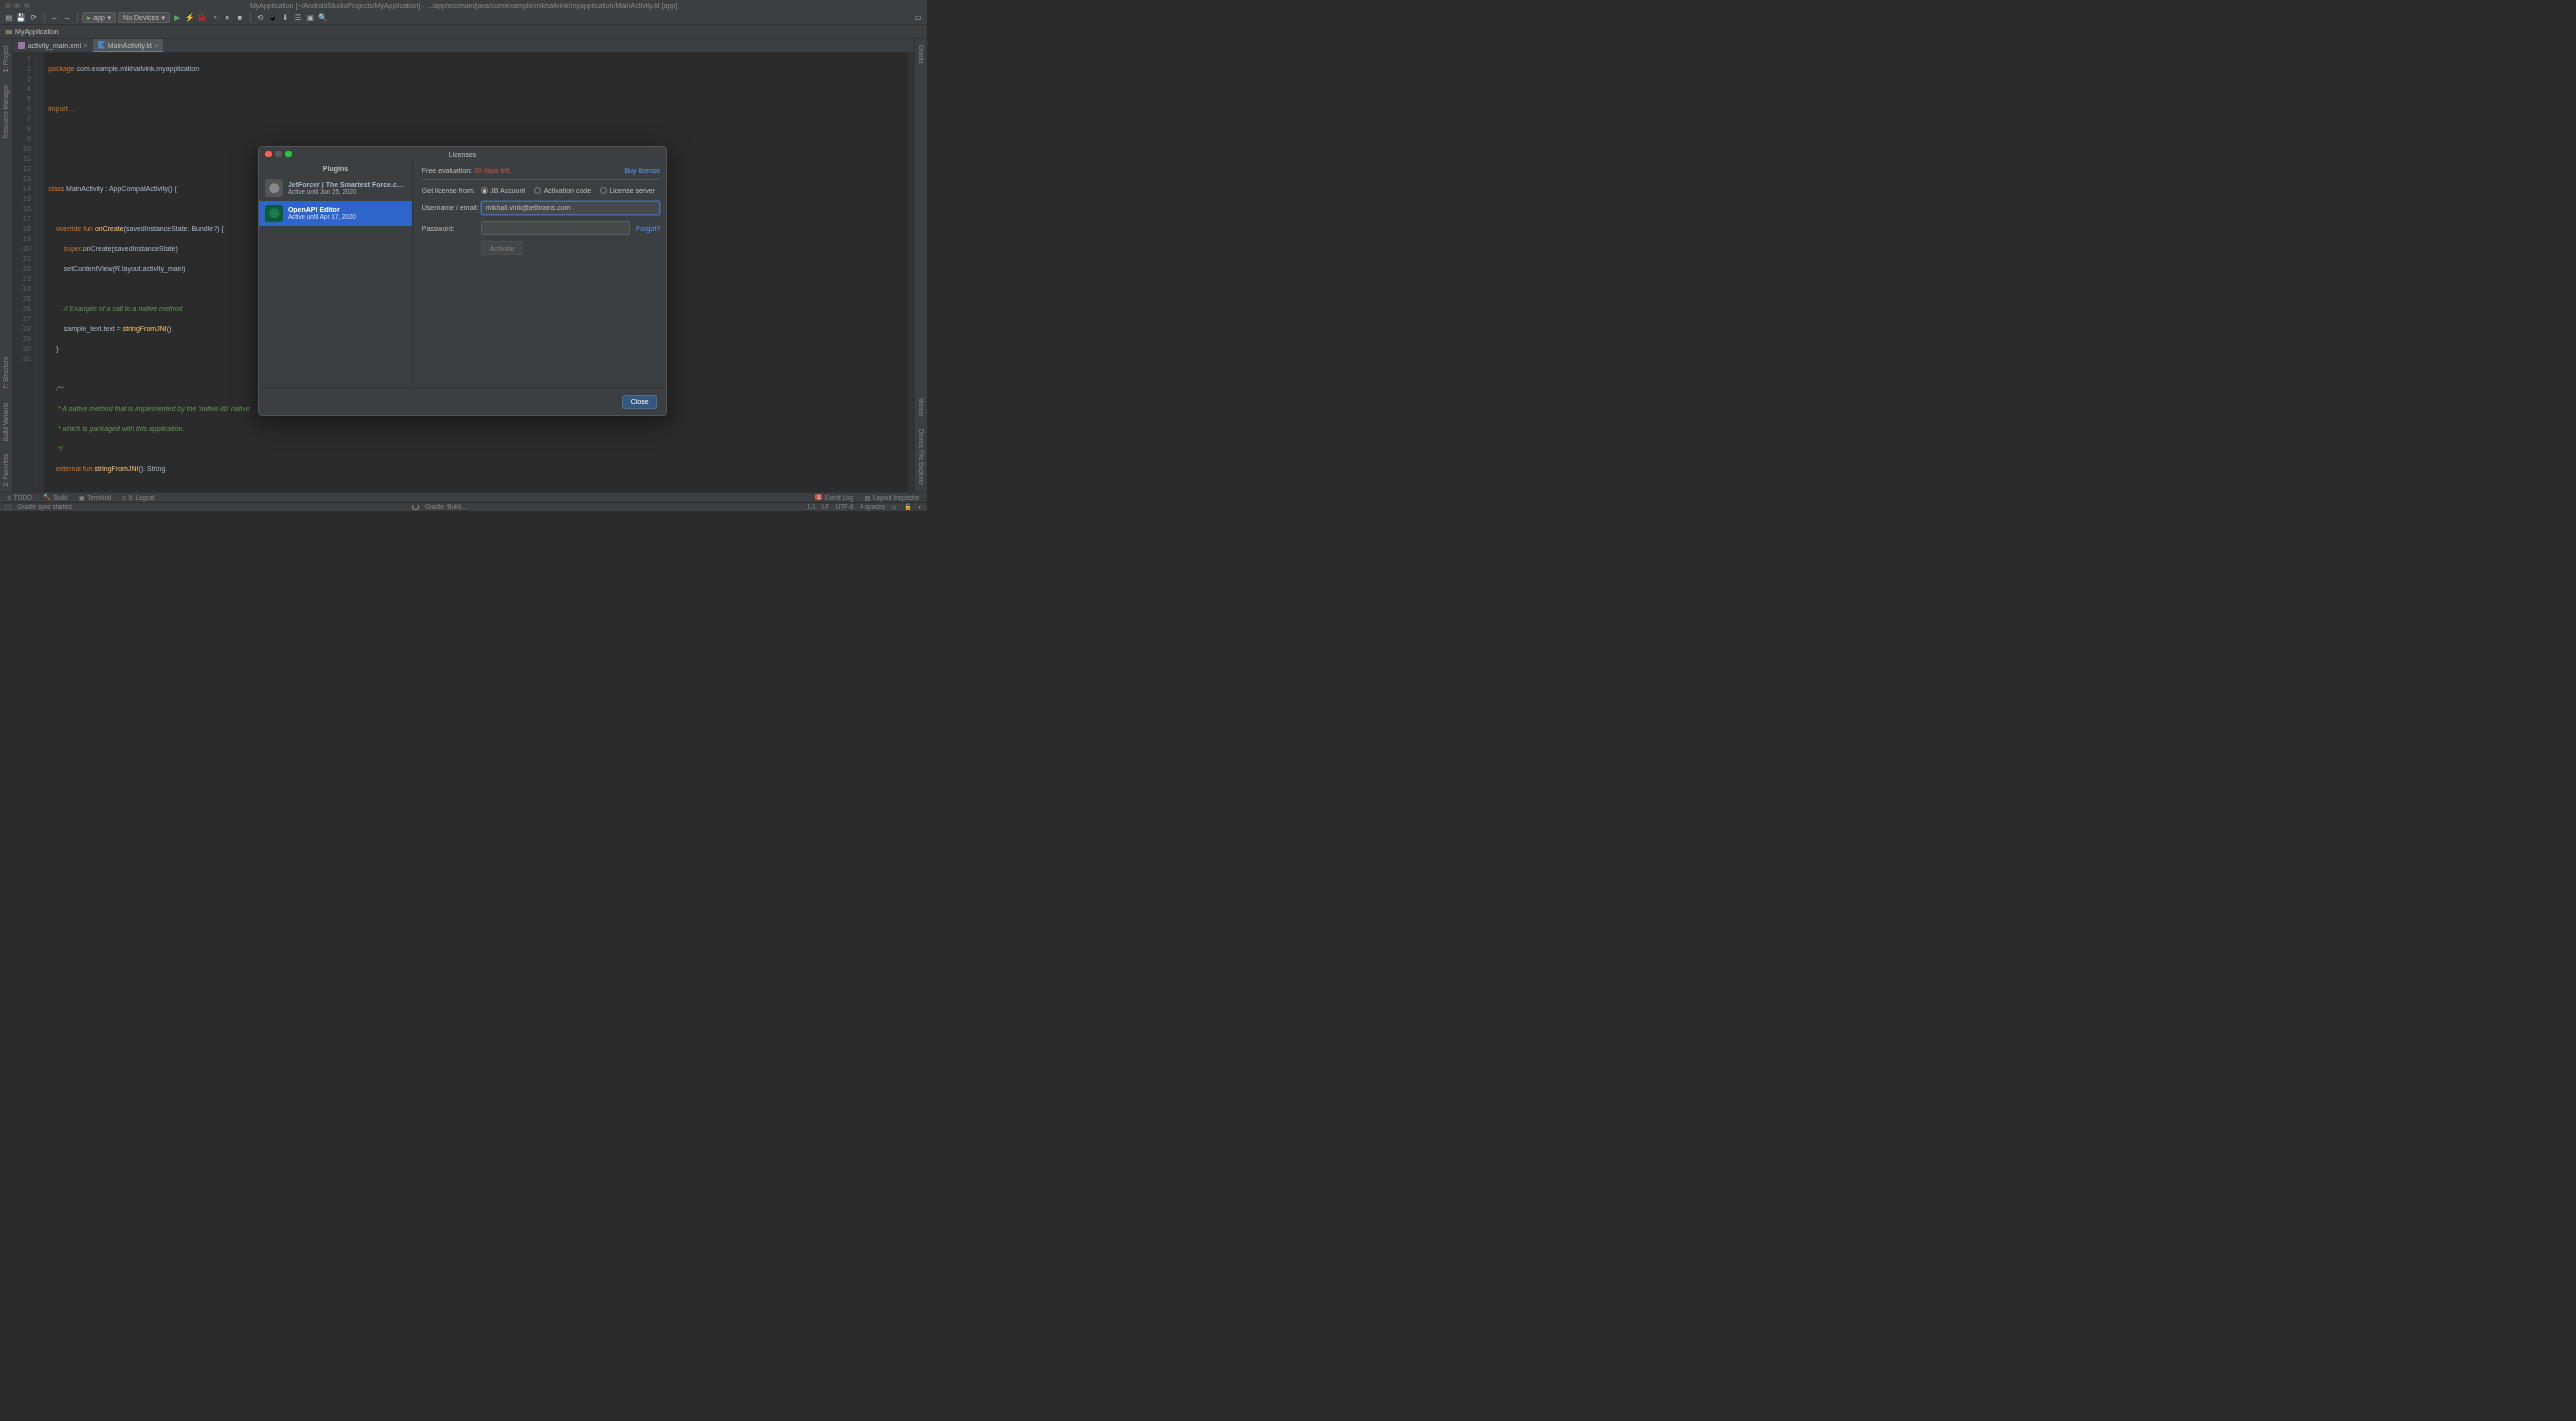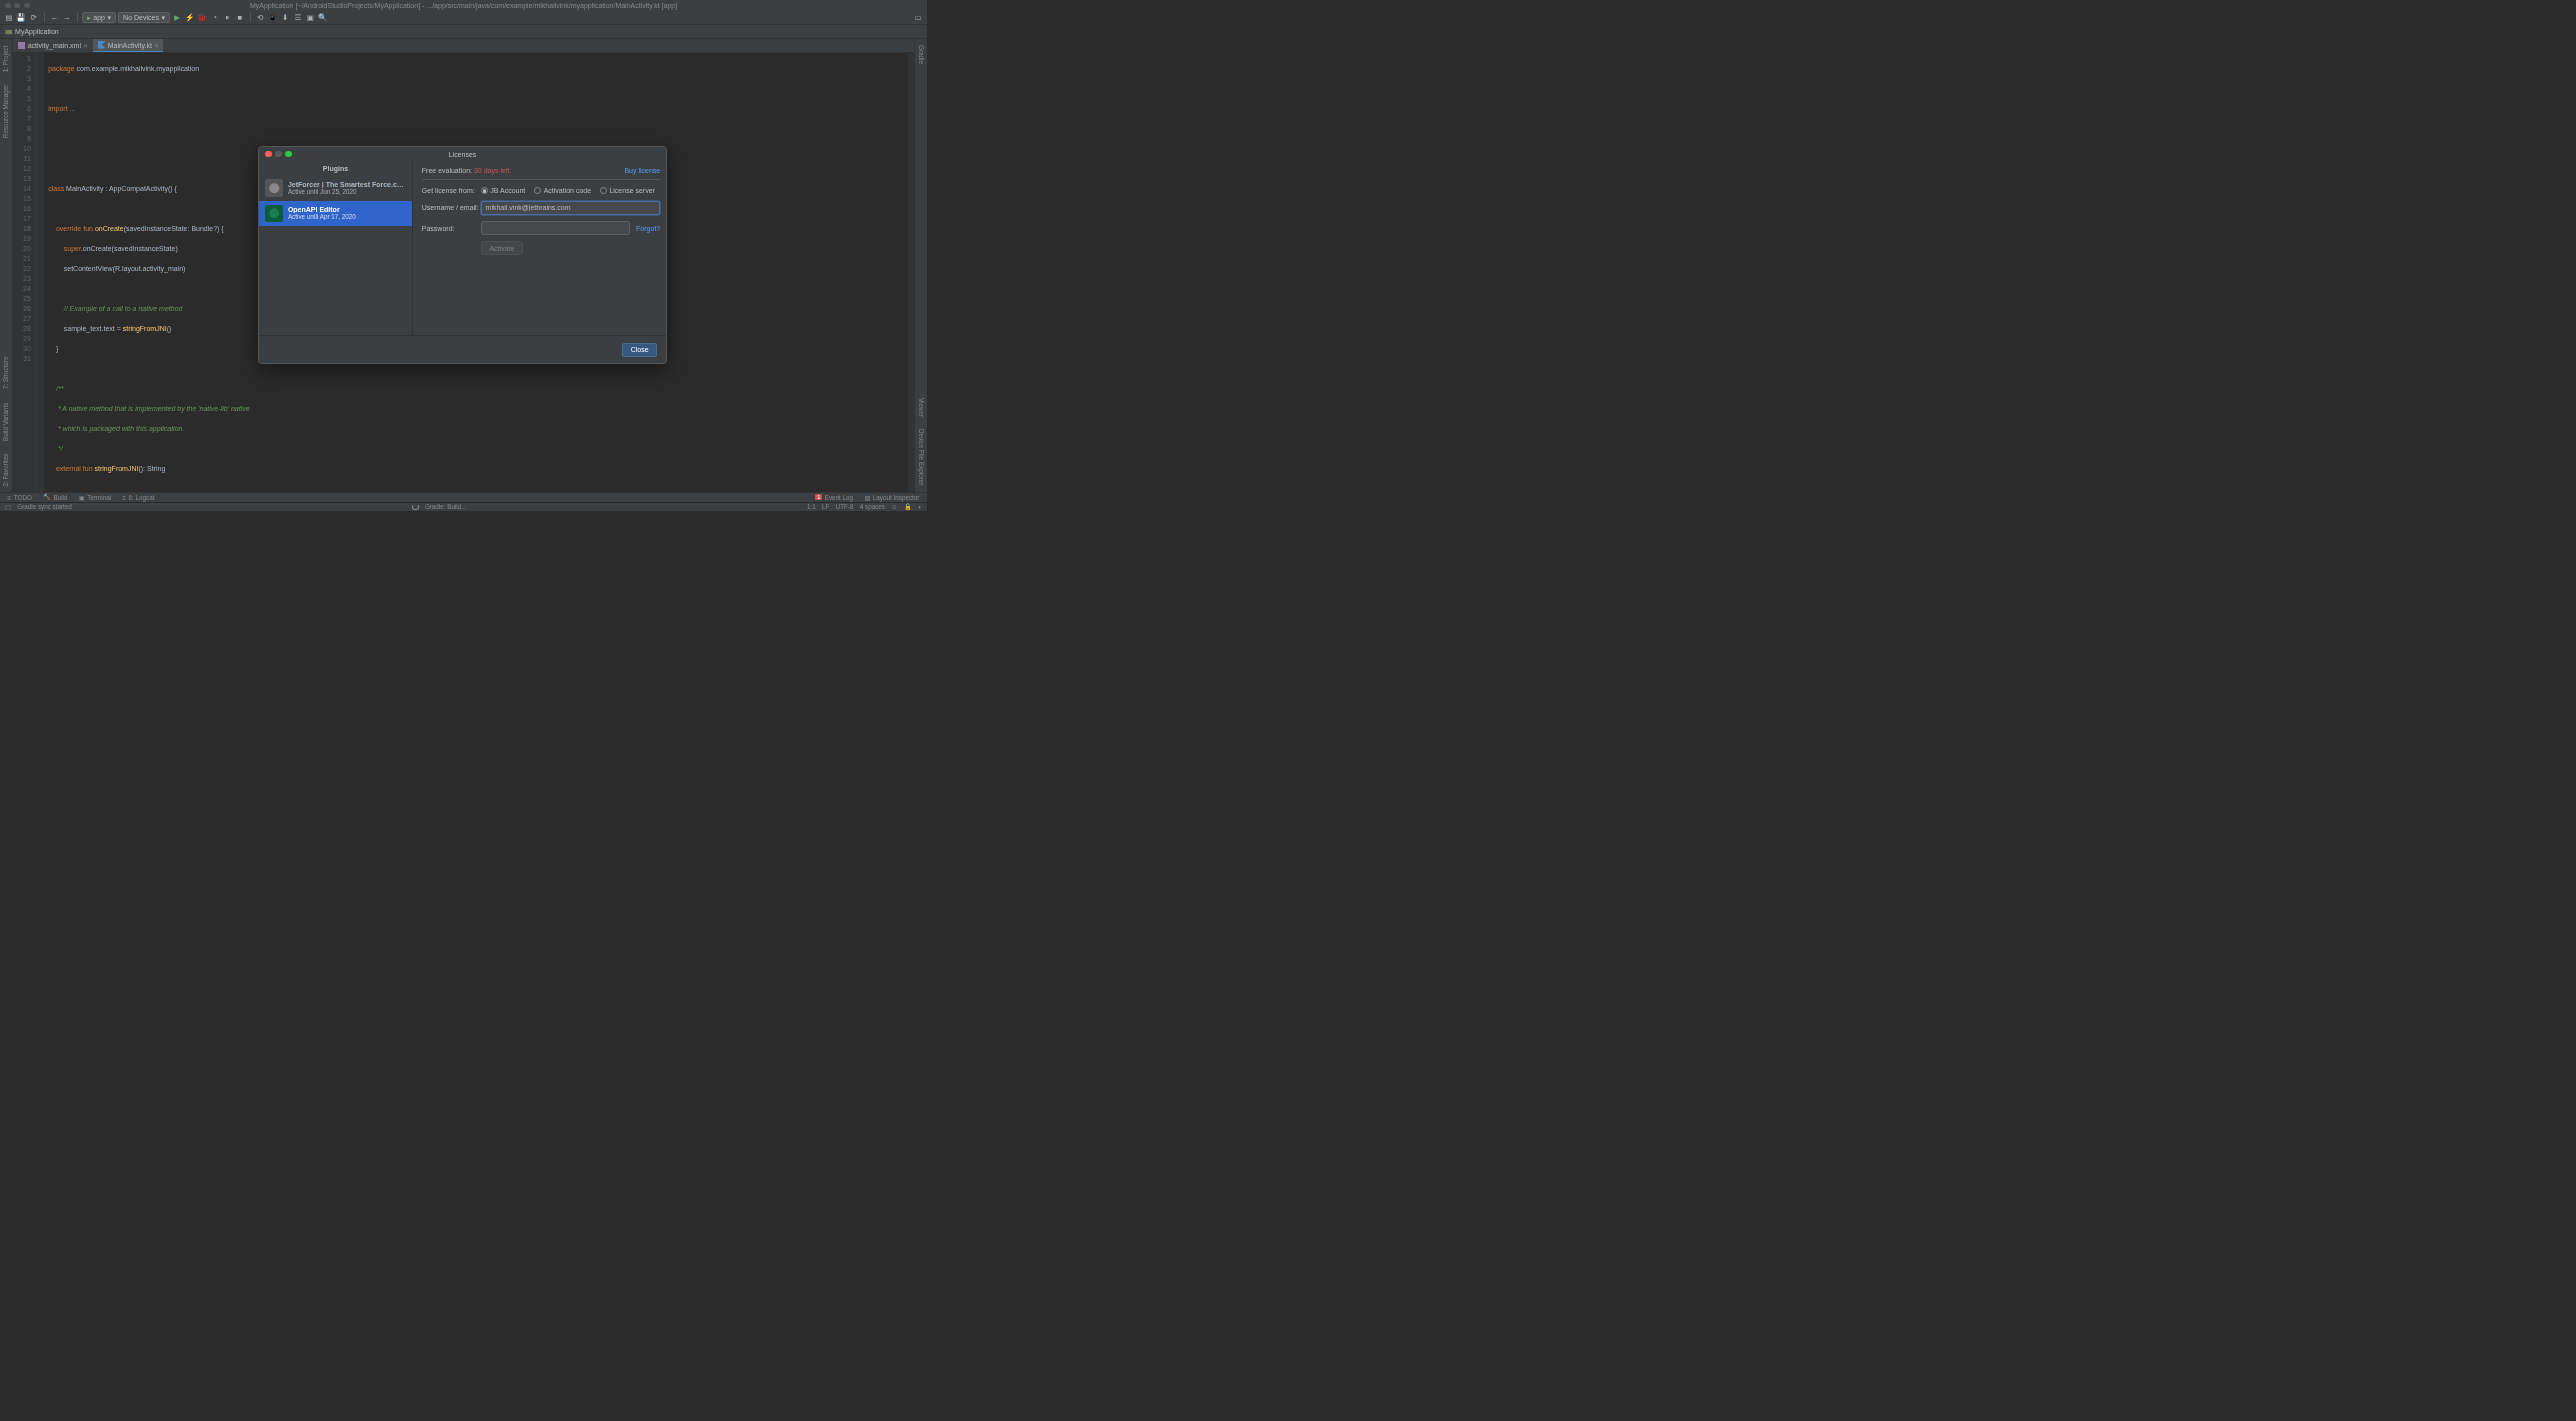--- a/index.html
+++ b/index.html
@@ -62,21 +62,21 @@
 .ttab { display: flex; align-items: center; gap: 2.5px; cursor: pointer; }
 .tt-spacer { flex: 1; }
 .event-badge { background: #c75450; color: white; border-radius: 1.3px; padding: 0 1.9px; font-size: 5.7px; }
 
 
 .statusbar { position: absolute; bottom: 0; left: 0; right: 0; height: 9.4px; background: #3c3f41; display: flex; align-items: center; padding: 0 5px; font-size: 6.3px; color: #888; gap: 6.3px; border-top: 0.6px solid #2a2a2a; }
 .sb-spacer { flex: 1; }
 .spinner { width: 6.3px; height: 6.3px; border: 0.6px solid #888; border-top-color: transparent; border-radius: 50%; }
 
 
-.modal { position: absolute; left: 258px; top: 146px; width: 409px; height: 218px; background: #3c3f41; border: 0.6px solid #555; border-radius: 3.8px; box-shadow: 0 6.3px 25px rgba(0,0,0,.5); display: flex; flex-direction: column; overflow: hidden; }
+.modal { position: absolute; left: 258px; top: 146px; width: 409px; height: 270px; background: #3c3f41; border: 0.6px solid #555; border-radius: 3.8px; box-shadow: 0 6.3px 25px rgba(0,0,0,.5); display: flex; flex-direction: column; overflow: hidden; }
 .modal-title { height: 14px; display: flex; align-items: center; position: relative; background: #3c3f41; }
 .modal-title-text { position: absolute; left: 50%; transform: translateX(-50%); font-size: 7px; color: #bbb; }
 .mac-buttons { display: flex; gap: 3.8px; padding-left: 6.3px; }
 .mbtn { width: 6.3px; height: 6.3px; border-radius: 50%; }
 .mbtn.red { background: #ff5f56; }
 .mbtn.yel { background: #5a5a5a; }
 .mbtn.grn { background: #27c93f; }
 
 .modal-body { flex: 1; display: flex; }
 .modal-left { width: 154px; background: #3c3f41; border-right: 0.6px solid #323232; display: flex; flex-direction: column; }

